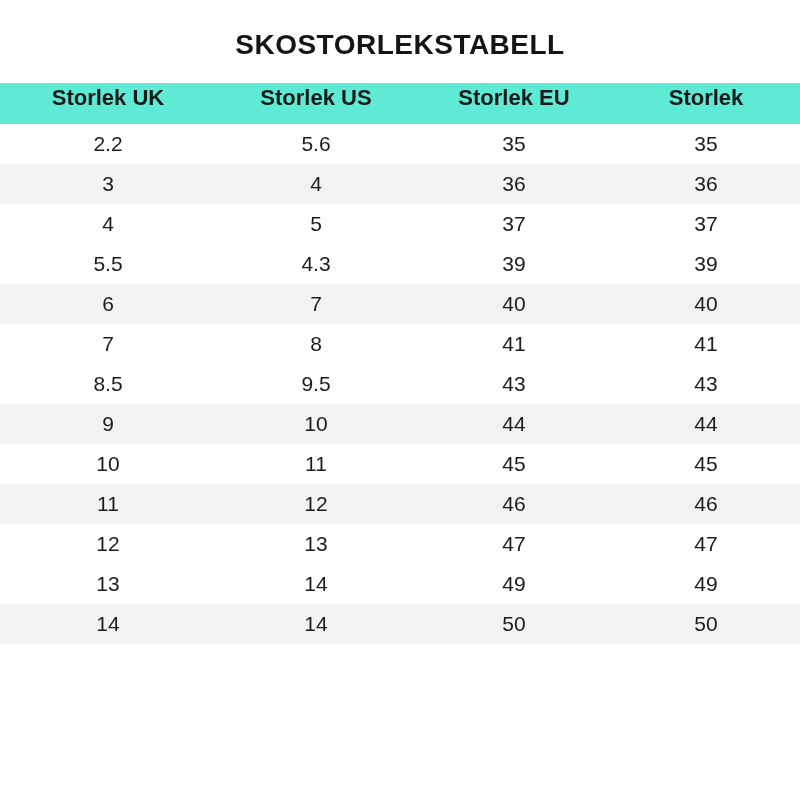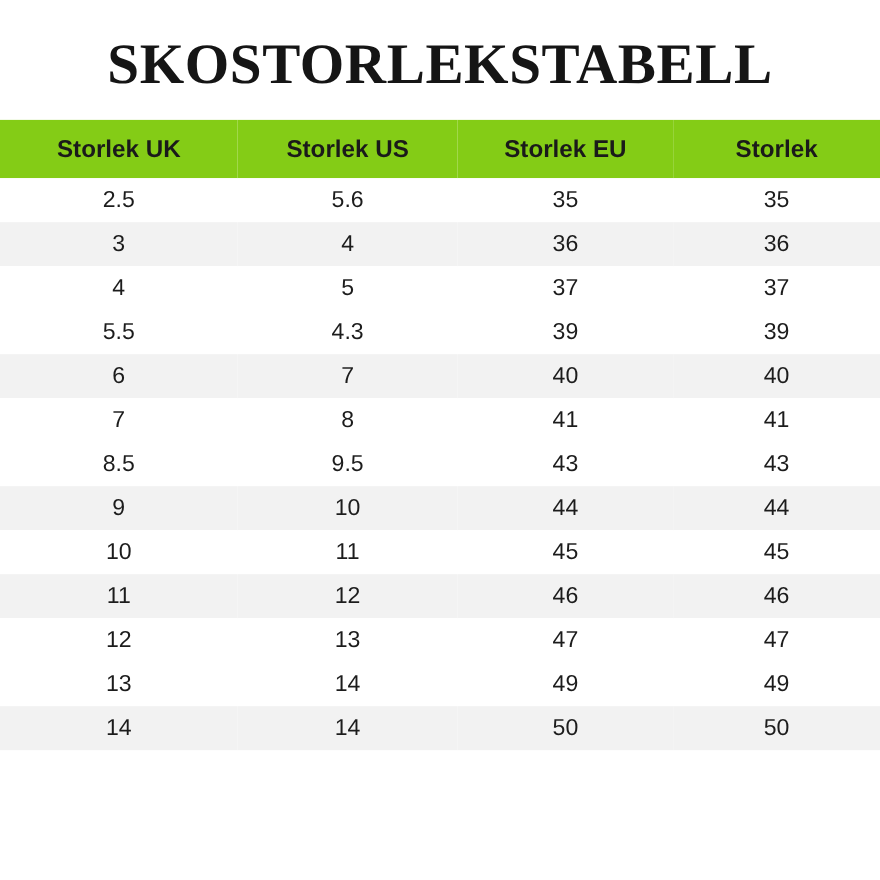--- a/index.html
+++ b/index.html
@@ -16,39 +16,38 @@
   }
   .page {
     width: 800px;
     height: 800px;
     box-sizing: border-box;
     display: flex;
     flex-direction: column;
   }
   .title {
     text-align: center;
-    font-size: 52px;
+    font-size: 28px;
     font-weight: bold;
     letter-spacing: 0.5px;
     color: #151515;
     margin: 30px 0 22px 0;
     line-height: 1.1;
-    font-family: Liberation Serif, serif;
   }
   table.size-table {
     width: 800px;
     border-collapse: collapse;
     table-layout: fixed;
   }
   table.size-table th {
-    background: #84cc16;
+    background: #5eead4;
     font-size: 22px;
     font-weight: bold;
     color: #1a1a1a;
-    padding: 14px 0 13px 0;
+    padding: 2px 0 13px 0;
     text-align: center;
     border: none;
   }
   table.size-table td {
     font-size: 21px;
     color: #1c1c1c;
     text-align: center;
     padding: 8px 0 8px 0;
     border: none;
     font-weight: normal;
@@ -80,21 +79,21 @@
     <thead>
       <tr>
         <th>Storlek UK</th>
         <th>Storlek US</th>
         <th>Storlek EU</th>
         <th>Storlek</th>
       </tr>
     </thead>
     <tbody>
         <tr class="odd">
-          <td>2.5</td>
+          <td>2.2</td>
           <td>5.6</td>
           <td>35</td>
           <td>35</td>
         </tr>
         <tr class="even">
           <td>3</td>
           <td>4</td>
           <td>36</td>
           <td>36</td>
         </tr>

